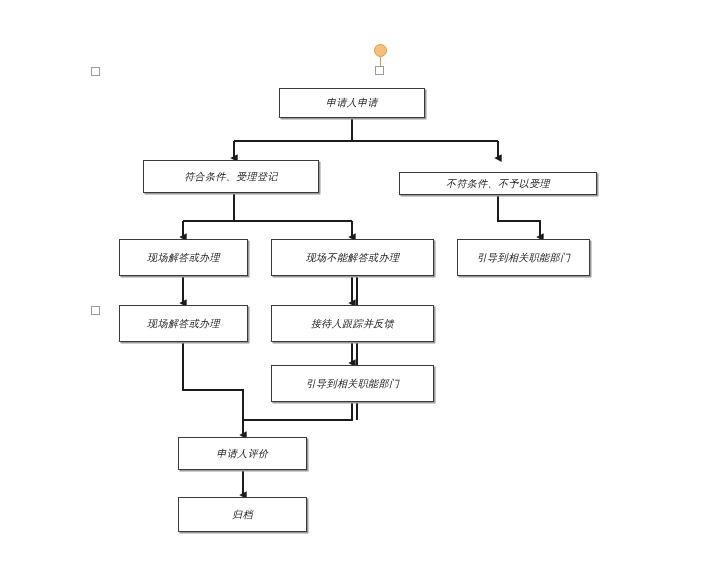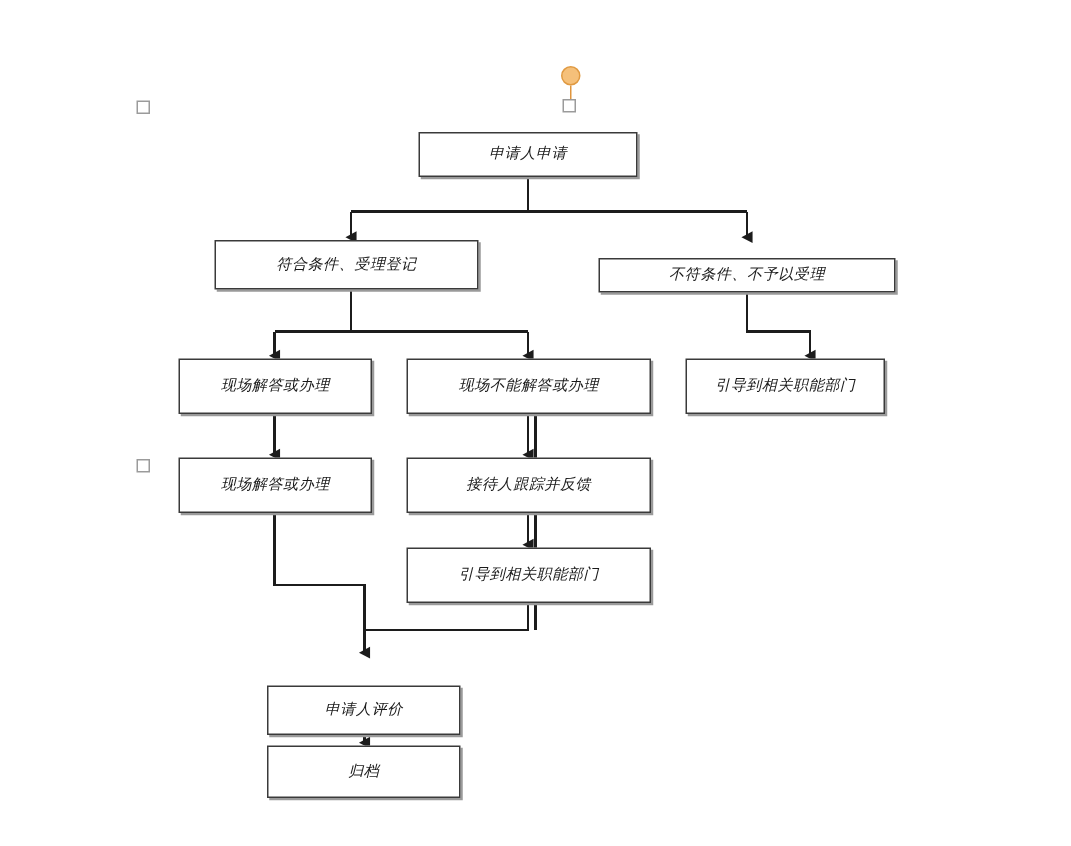--- a/index.html
+++ b/index.html
@@ -140,21 +140,21 @@
 </div>
 
 <div class="node-box" style="left:271px; top:305px; width:163px; height:37px;">
   <span class="node-label">接待人跟踪并反馈</span>
 </div>
 
 <div class="node-box" style="left:271px; top:365px; width:163px; height:37px;">
   <span class="node-label">引导到相关职能部门</span>
 </div>
 
-<div class="node-box" style="left:178px; top:437px; width:129px; height:33px;margin-top:20px;">
+<div class="node-box" style="left:178px; top:437px; width:129px; height:33px;">
   <span class="node-label">申请人评价</span>
 </div>
 
 <div class="node-box" style="left:178px; top:497px; width:129px; height:35px;">
   <span class="node-label">归档</span>
 </div>
 
 <div class="marker-square" style="left:91px; top:67px;"></div>
 <div class="marker-square" style="left:91px; top:306px;"></div>
 

